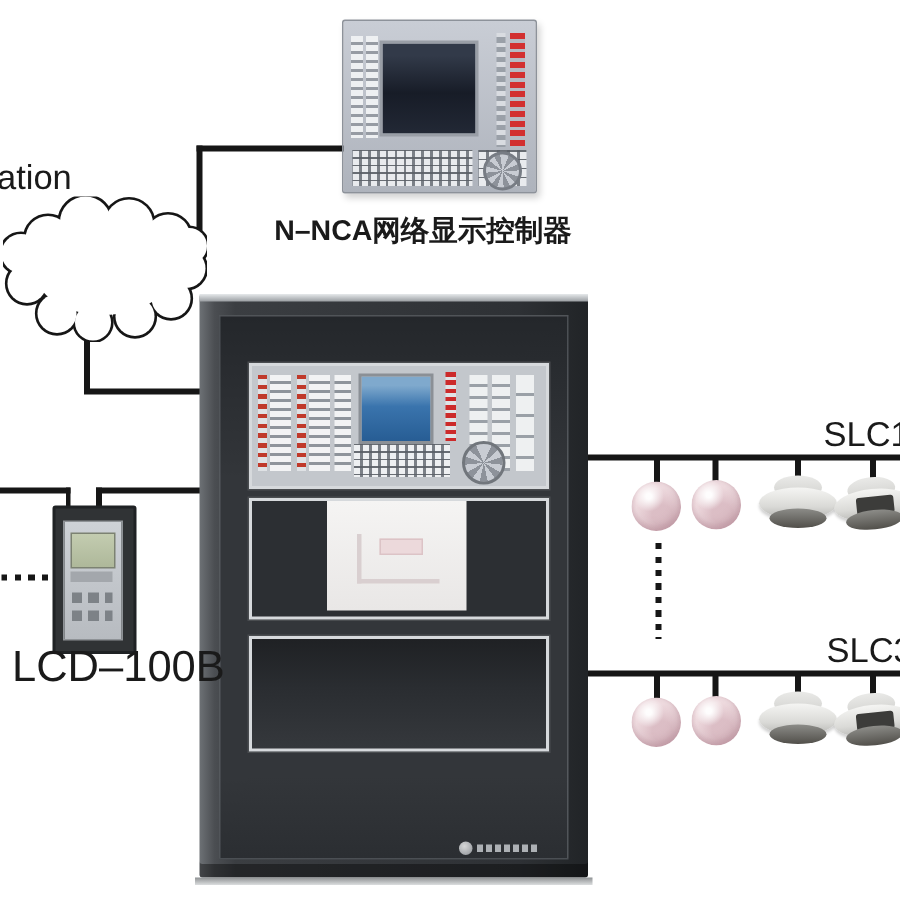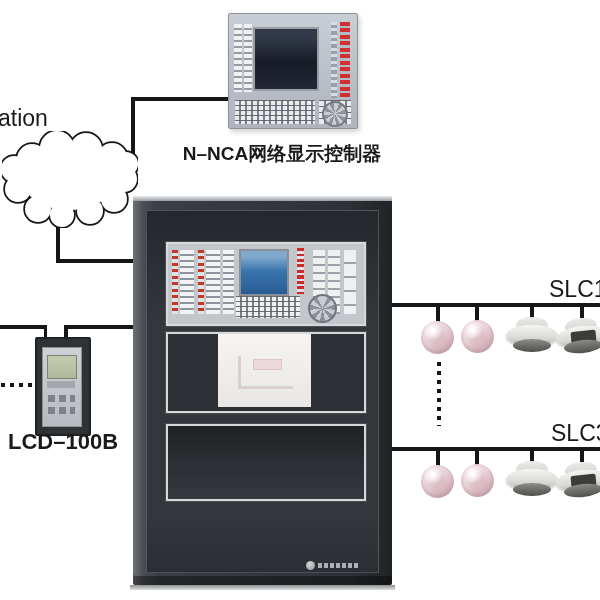--- a/index.html
+++ b/index.html
@@ -86,21 +86,21 @@
   .lcd{position:absolute;left:35px;top:337px;width:52px;height:95px;border:2px solid #1f2224;border-radius:2px;
         background:#303335;}
   .lcd-face{position:absolute;left:5px;top:8px;width:38px;height:78px;border:1px solid #8e9296;
         background:linear-gradient(180deg,#ced2d7,#b7bbc0);}
   .lcd-scr{position:absolute;left:4px;top:7px;width:28px;height:22px;border:1px solid #7c8272;
         background:linear-gradient(180deg,#c3ccb0,#aeb89a);}
   .lcd-bar{position:absolute;left:4px;top:33px;width:28px;height:7px;background:#a3a7ac;}
   .lcd-btns{position:absolute;left:5px;width:27px;height:7px;
         background:repeating-linear-gradient(90deg,#7d8287 0 7px,transparent 7px 11px);}
   .lcd-btns.r1{top:47px;} .lcd-btns.r2{top:59px;}
-  .lcd-label{left:8px;top:429px;font-size:22px;font-weight:bold;}
+  .lcd-label{left:8px;top:429px;font-size:29px;}
 
   
   .slc-label{font-size:23px;}
 
   
   .ball{position:absolute;width:33px;height:33px;border-radius:50%;
      background:
       radial-gradient(circle at 35% 30%, rgba(255,255,255,.95) 0 6%, rgba(255,255,255,0) 32%),
       radial-gradient(circle at 62% 68%, rgba(183,133,147,.35) 0 22%, rgba(183,133,147,0) 60%),
       radial-gradient(circle at 50% 45%, #efdce0 0 55%, #ddc0c8 80%, #cdabb6 100%);

